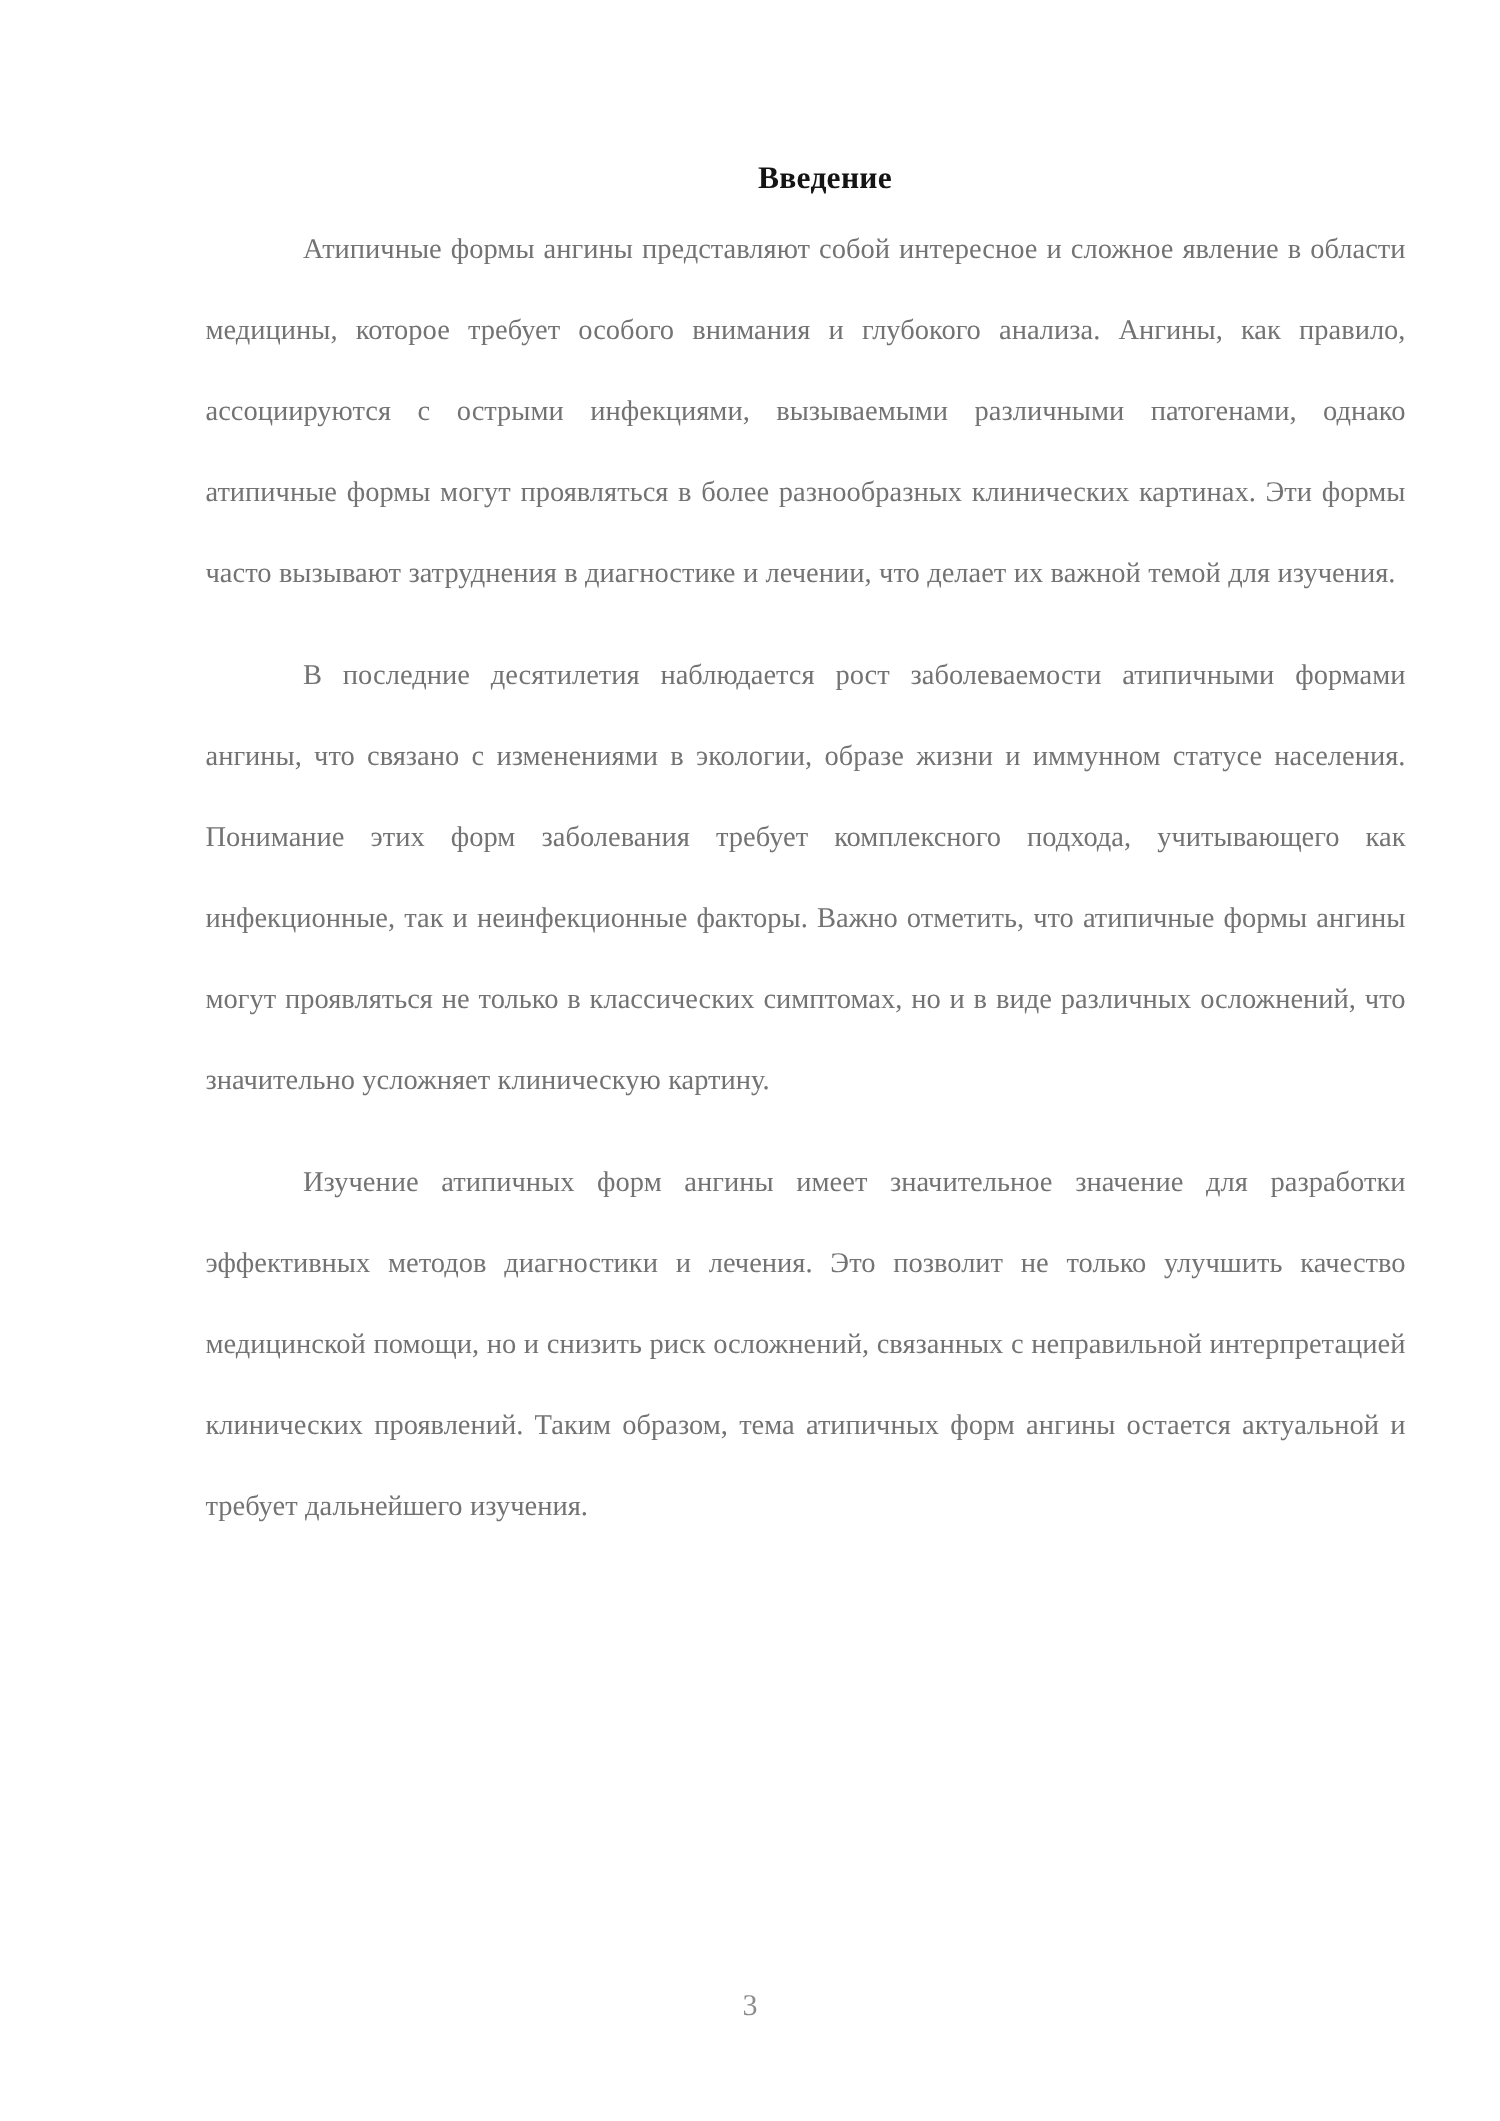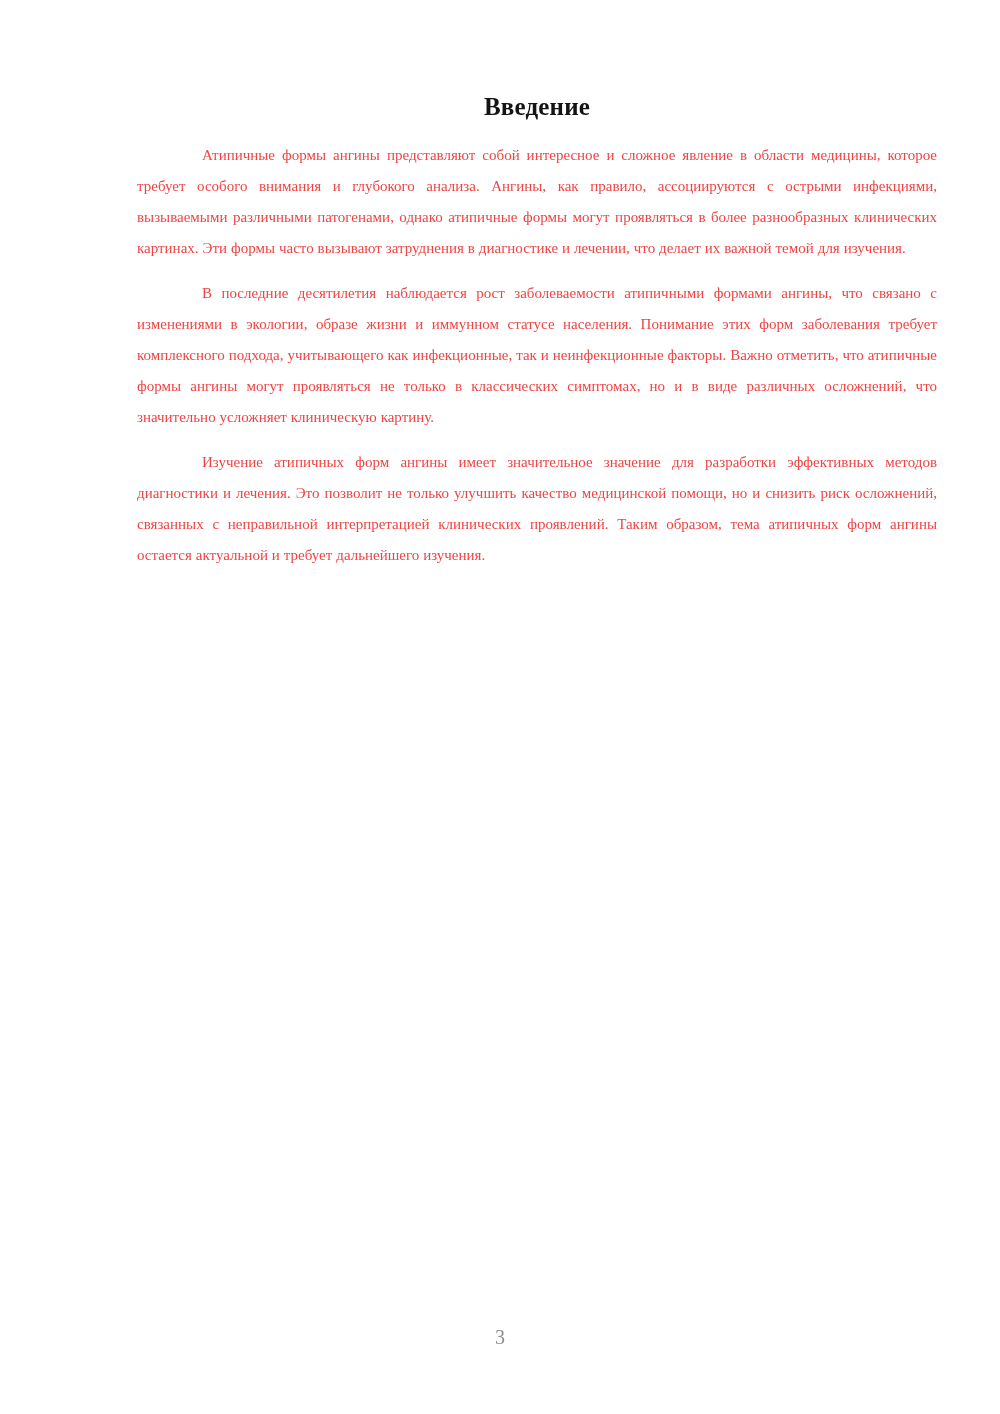--- a/index.html
+++ b/index.html
@@ -20,51 +20,51 @@
   }
 
   .content {
     position: absolute;
     left: 137px;
     top: 0;
     width: 800px;
   }
 
   .doc-title {
-    margin: 0;
+    margin: 13px;
     padding: 0;
     position: absolute;
     left: 0;
     top: 93px;
     width: 800px;
     text-align: center;
     font-family: "Liberation Serif", "DejaVu Serif", serif;
-    font-size: 25px;
+    font-size: 21px;
     font-weight: bold;
     color: #141414;
     letter-spacing: 0.2px;
   }
 
   .body-text {
     position: absolute;
     left: 0;
     top: 140px;
     width: 800px;
   }
 
   p.para {
     margin: 0 0 14px 0;
     padding: 0;
     text-align: justify;
     text-justify: inter-word;
     text-indent: 65px;
     font-family: "Liberation Serif", "DejaVu Serif", serif;
-    font-size: 15px;
-    line-height: 31px;
-    color: #ef4444;
+    font-size: 19px;
+    line-height: 54px;
+    color: #737373;
     hyphens: none;
     word-spacing: 0.2px;
   }
 
   p.para:last-child {
     margin-bottom: 16px;
   }
 
   .page-number {
     position: absolute;

